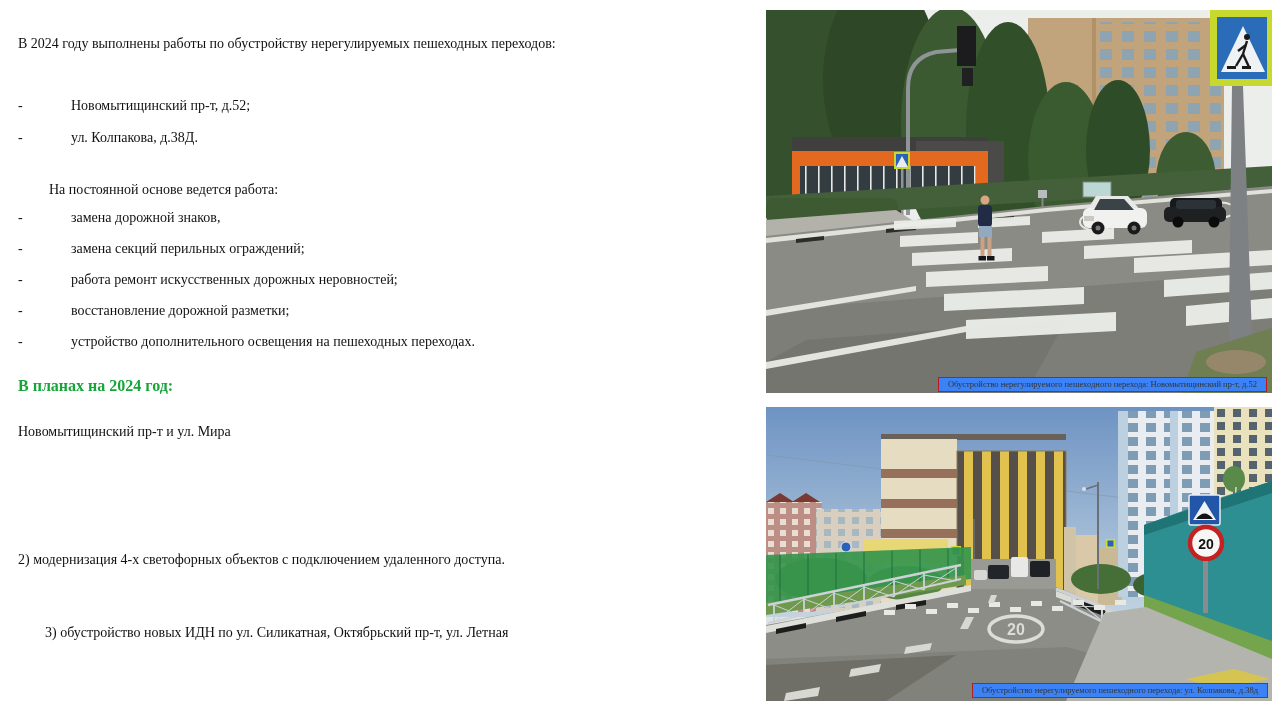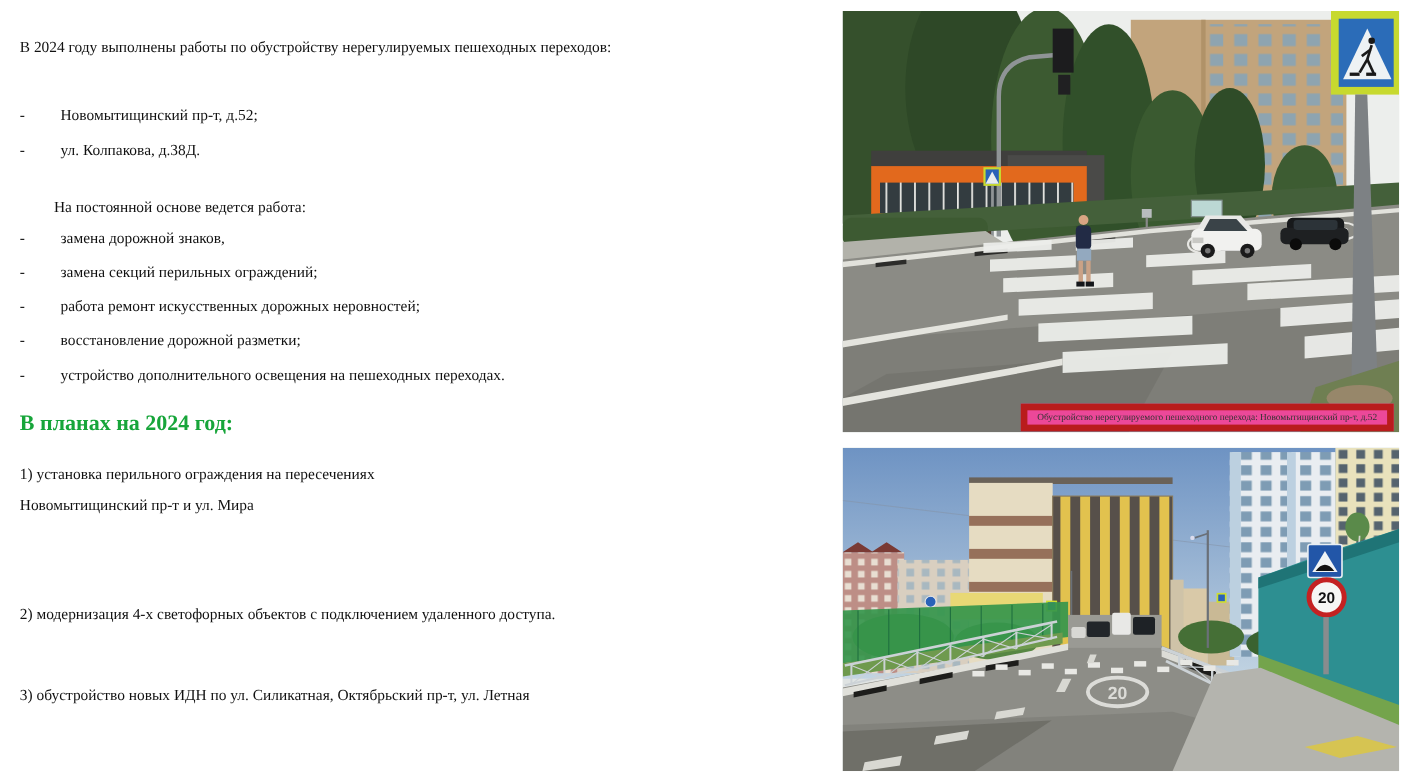--- a/index.html
+++ b/index.html
@@ -7,26 +7,26 @@
     width:1280px;height:709px;position:relative;overflow:hidden;
     background:#ffffff;
     font-family:"Liberation Serif","DejaVu Serif",serif;
     color:#111;
   }
   .text-col{position:absolute;left:18px;top:0;width:724px;}
   .blk{position:absolute;left:0;width:724px;font-size:14px;line-height:31px;}
   .just{text-align:justify;}
   .li{display:flex;line-height:31px;}
   .li .dash{width:37px;flex:0 0 37px;}
-  .li .lit{flex:1;}
-  .green-head{font-weight:bold;color:#17a53a;font-size:20px;}
+  .li .lit{flex:1;margin-left:16px;}
+  .green-head{font-weight:bold;color:#17a53a;font-size:16px;}
   .photo{position:absolute;left:766px;width:506px;overflow:hidden;background:#dfe3e2;}
   .photo svg{display:block;}
   .photo-caption{
-    position:absolute;background:#ec4899;border:6px solid #b91c1c;
+    position:absolute;background:#3b82f6;border:1px solid #b91c1c;
     font-size:8.5px;line-height:11px;padding:1px 9px;color:#333;white-space:nowrap;
     font-family:"Liberation Serif","DejaVu Serif",serif;
   }
   #cap-top{right:5px;bottom:1px;}
   #cap-bottom{right:4px;bottom:3px;}
 </style>
 </head>
 <body>
 
 <div class="text-col">
@@ -65,27 +65,26 @@
     </div>
     <div class="li">
       <span class="dash">-</span>
       <span class="lit">устройство дополнительного освещения на пешеходных переходах.</span>
     </div>
   </div>
 
   <div class="blk green-head" style="top:370px;">В планах на 2024 год:</div>
 
   <div class="blk" style="top:417px;line-height:29px;">
-    <div>1) установка перильного ограждения на пересечениях</div>
     <div>Новомытищинский пр-т и ул. Мира</div>
   </div>
 
   <div class="blk just" style="top:544px;">2) модернизация 4-х светофорных объектов с подключением удаленного доступа.</div>
 
-  <div class="blk just" style="top:617px;">3) обустройство новых ИДН по ул. Силикатная, Октябрьский пр-т, ул. Летная</div>
+  <div class="blk just" style="top:617px;margin-left:27px;">3) обустройство новых ИДН по ул. Силикатная, Октябрьский пр-т, ул. Летная</div>
 </div>
 
 <div class="photo" style="top:10px;height:383px;">
   <svg width="506" height="383" viewBox="0 0 506 383">
     <defs>
       <pattern id="winA" width="22" height="18" patternUnits="userSpaceOnUse">
         <rect width="22" height="18" fill="#c2a47c"></rect>
         <rect x="4" y="3" width="12" height="11" fill="#8ea4b0"></rect>
       </pattern>
       <pattern id="winGlass" width="13" height="30" patternUnits="userSpaceOnUse">
@@ -464,13 +463,14 @@
     <text x="250" y="228" font-size="16" font-weight="bold" text-anchor="middle" fill="#dcdcd8" font-family="Liberation Sans, sans-serif">20</text>
 
     <g fill="#d8d8d2">
       <polygon points="225,188 231,188 228,196 222,196"></polygon>
       <polygon points="200,210 208,210 202,222 194,222"></polygon>
       <polygon points="140,240 166,236 164,243 138,247"></polygon>
       <polygon points="85,262 115,257 113,265 83,270"></polygon>
       <polygon points="20,286 54,280 52,289 18,294"></polygon>
     </g>
   </svg>
+  <div class="photo-caption" id="cap-bottom">Обустройство нерегулируемого пешеходного перехода:  ул. Колпакова, д.38д</div>
 </div>
 
 </body></html>

